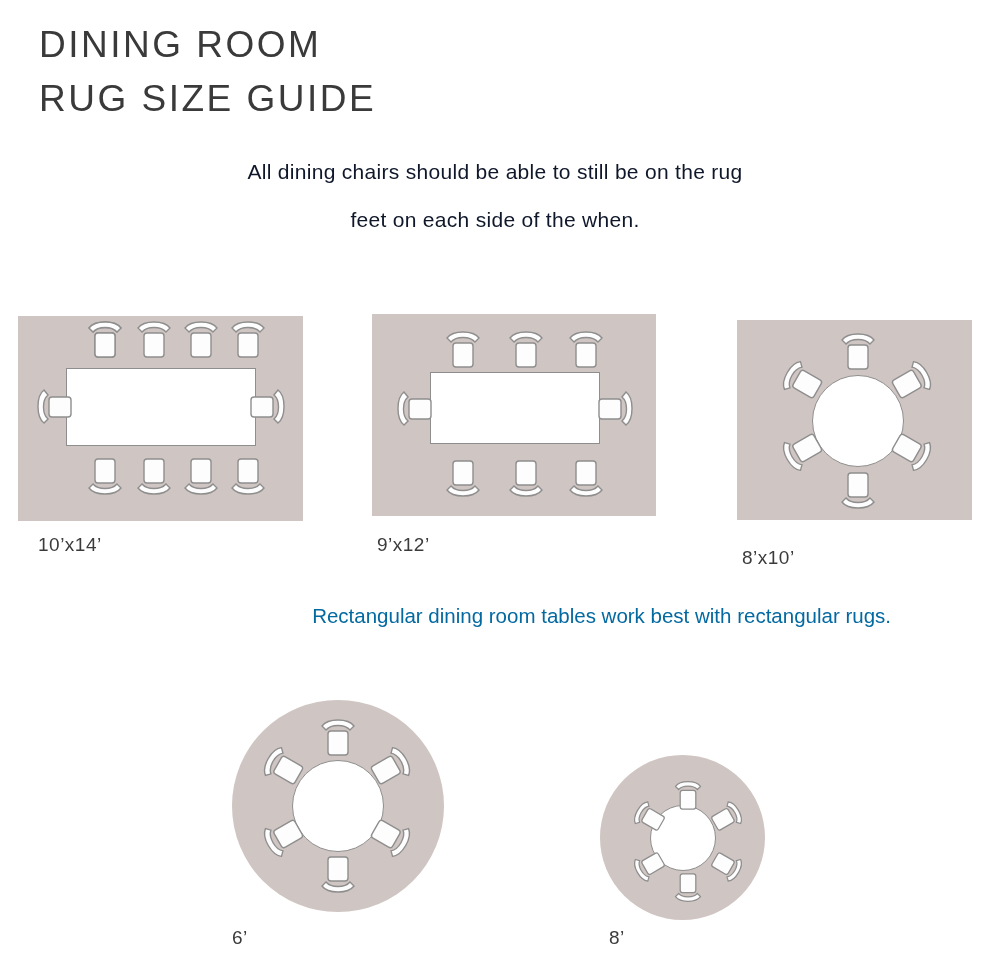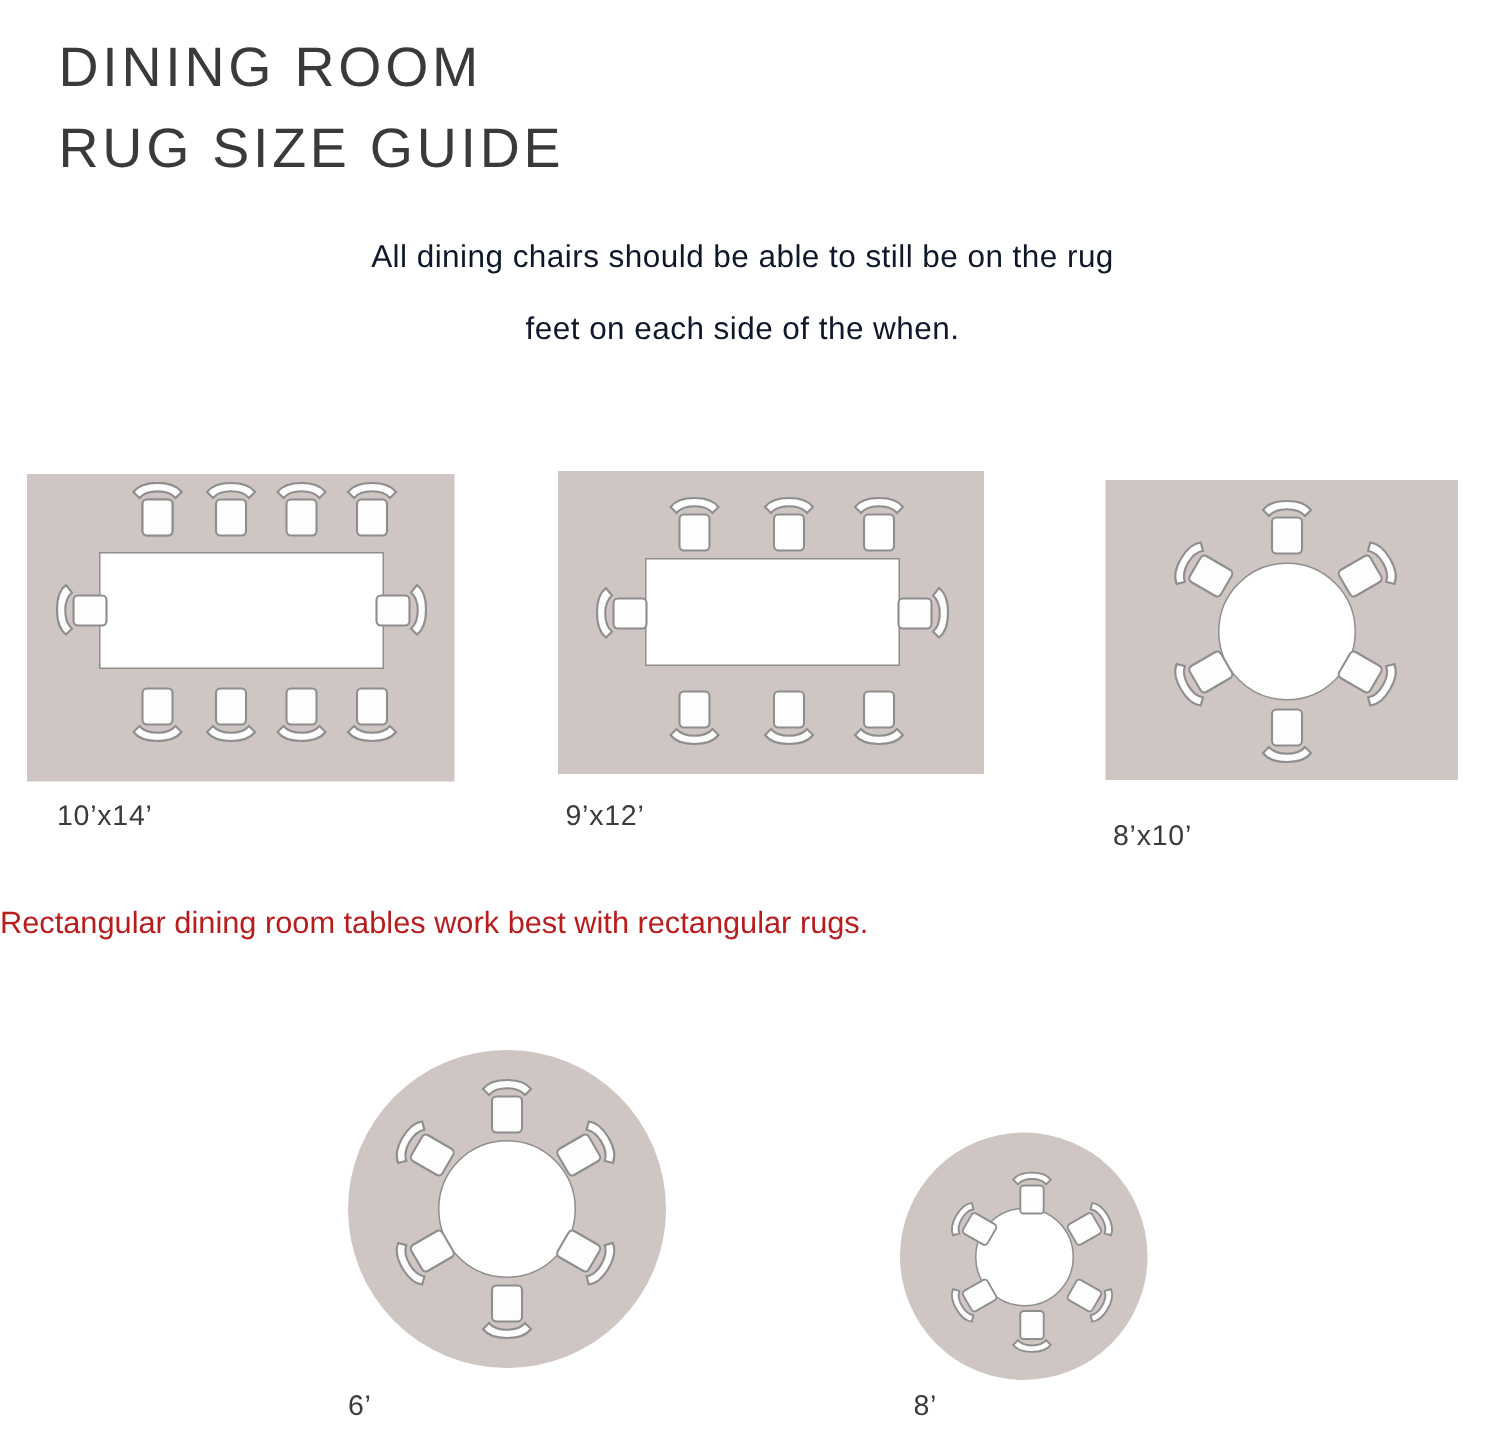--- a/index.html
+++ b/index.html
@@ -76,24 +76,24 @@
     font-size: 19px;
     color: #3b3b3b;
     letter-spacing: 0.5px;
     white-space: nowrap;
   }
 
   .mid-text {
     position: absolute;
     left: 0;
     width: 891px;
-    text-align: left;
+    text-align: right;
     font-size: 20.5px;
     line-height: 44px;
-    color: #b91c1c;
+    color: #0369a1;
   }
   .mid-text .line { display: block; }
 </style>
 </head>
 <body>
 
 <div class="page">
 
   <div class="title">
     <span class="line">DINING ROOM</span>

